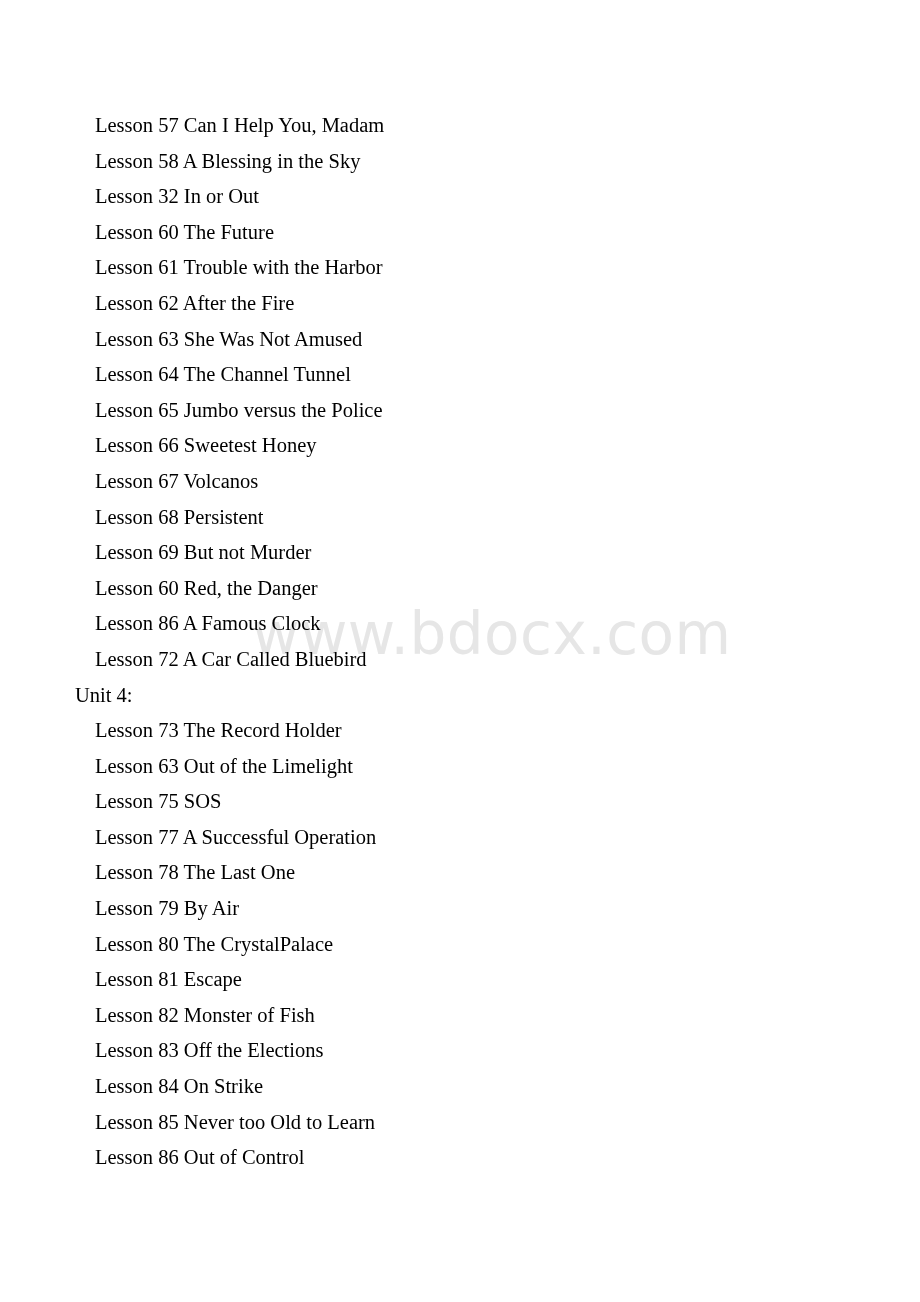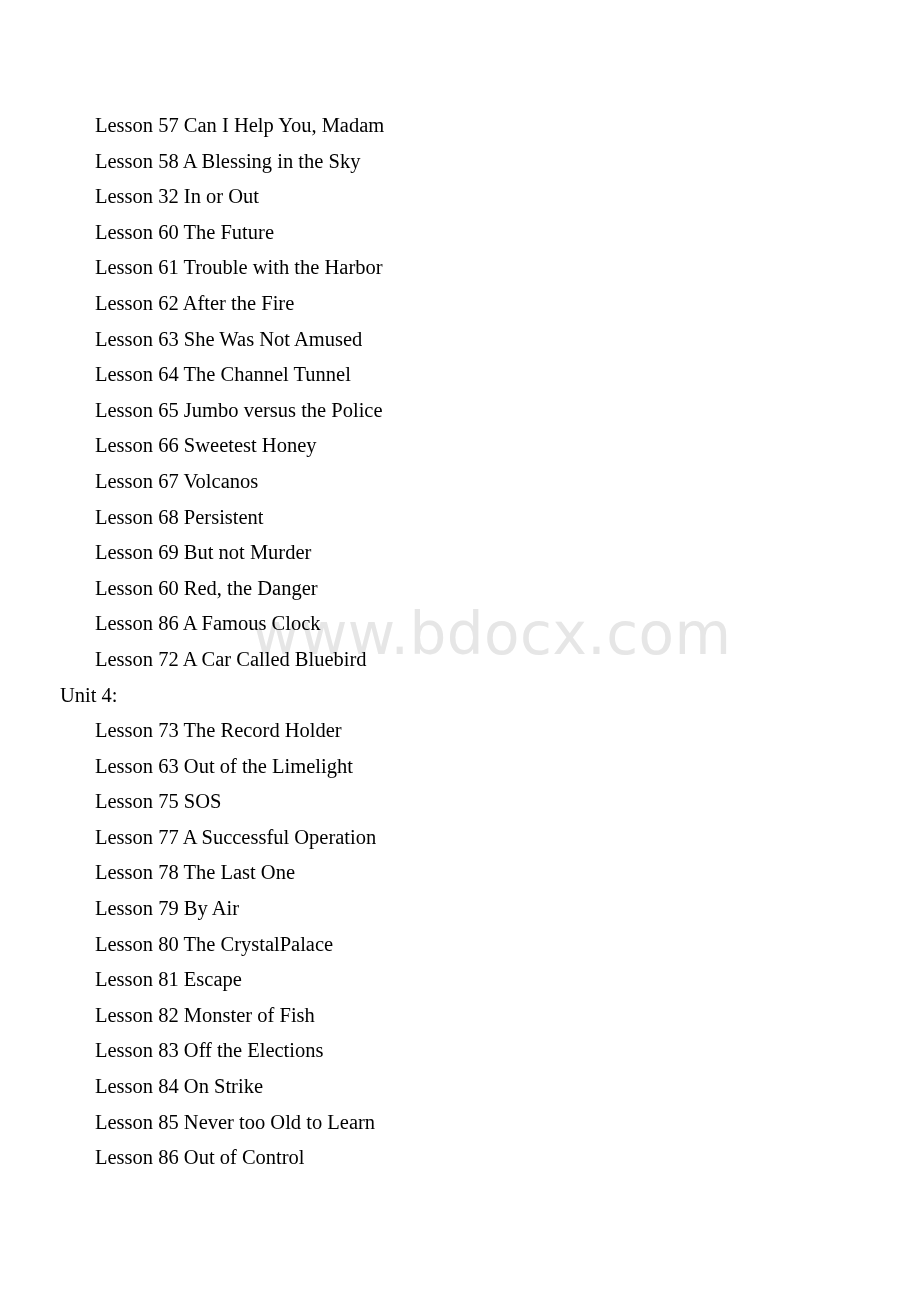--- a/index.html
+++ b/index.html
@@ -45,21 +45,21 @@
     font-size: 20.5px;
     line-height: 35.6px;
     height: 35.6px;
     white-space: nowrap;
     color: #000000;
   }
   .indent-lesson {
     padding-left: 95px;
   }
   .indent-unit {
-    padding-left: 60px;
+    padding-left: 75px;
   }
 </style>
 </head>
 <body>
 
 <div id="page">
 
   <div id="watermark">www.bdocx.com</div>
 
   <div id="content">

